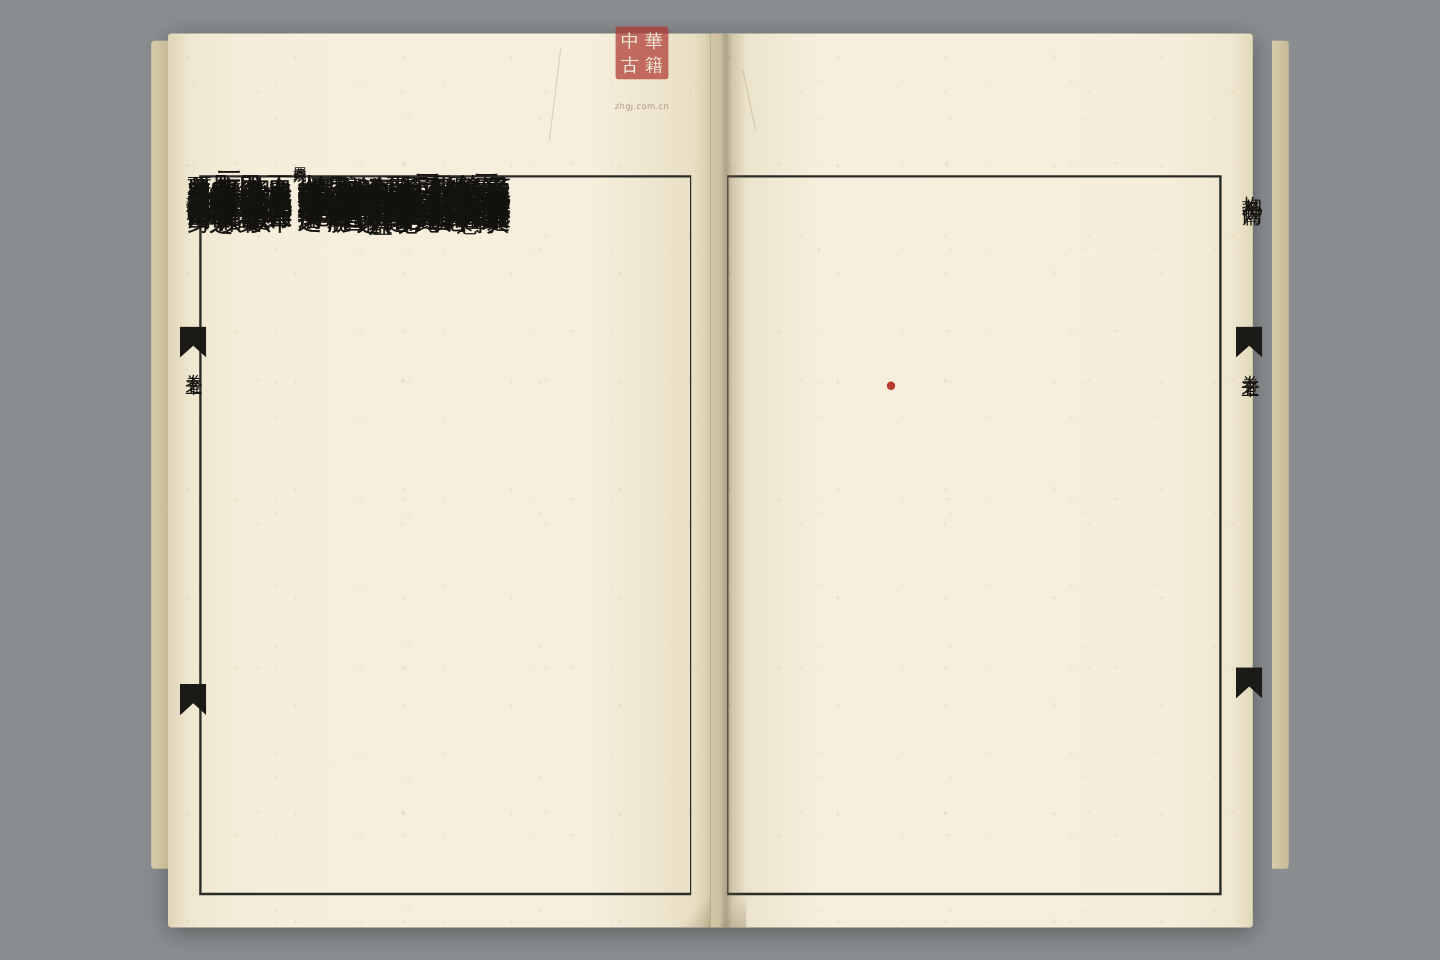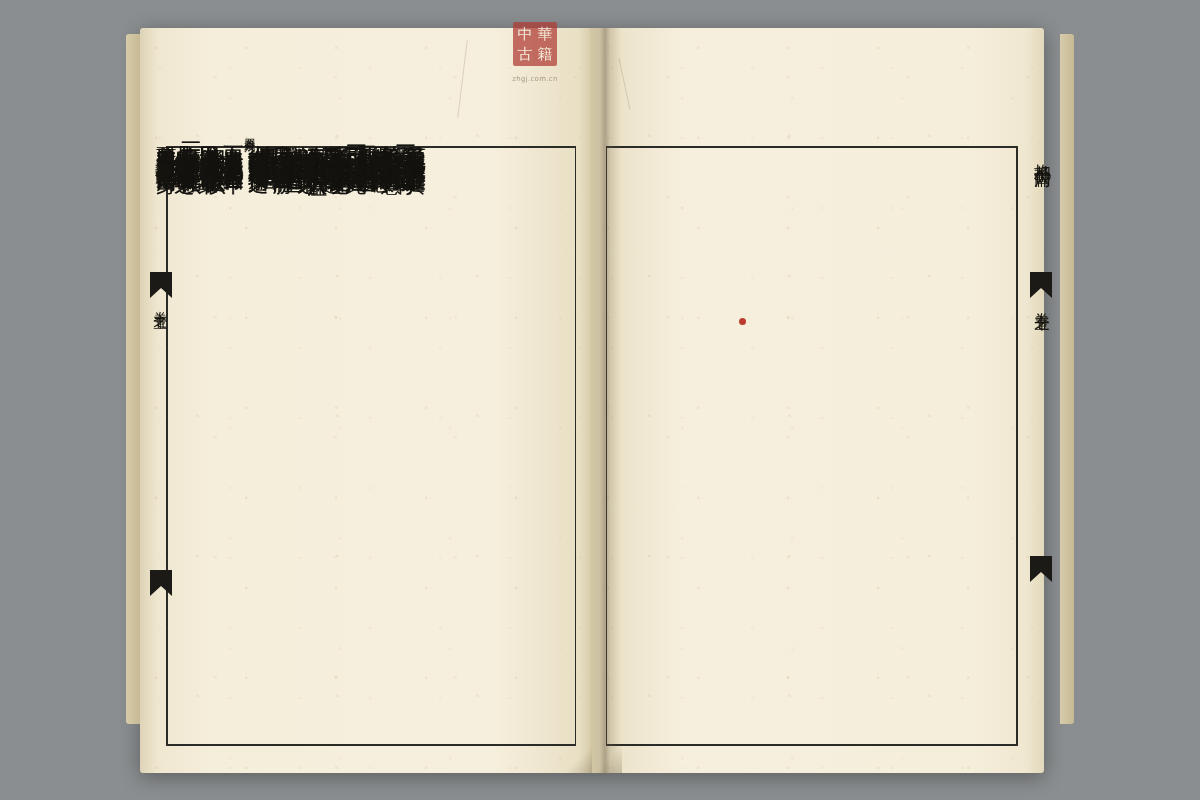--- a/index.html
+++ b/index.html
@@ -206,21 +206,21 @@
     justify-items: center;
     padding: 2px;
     box-sizing: border-box;
     border-radius: 2px;
   }
   .wm-url {
     font-family: "DejaVu Sans", sans-serif;
     font-size: 7px;
     color: #8e7c62;
     letter-spacing: 0.3px;
-    margin-top: 9px;
+    margin-top: 19px;
   }
 
   
   .red-dot {
     position: absolute;
     left: 739px;
     top: 318px;
     width: 7px;
     height: 7px;
     border-radius: 50%;

